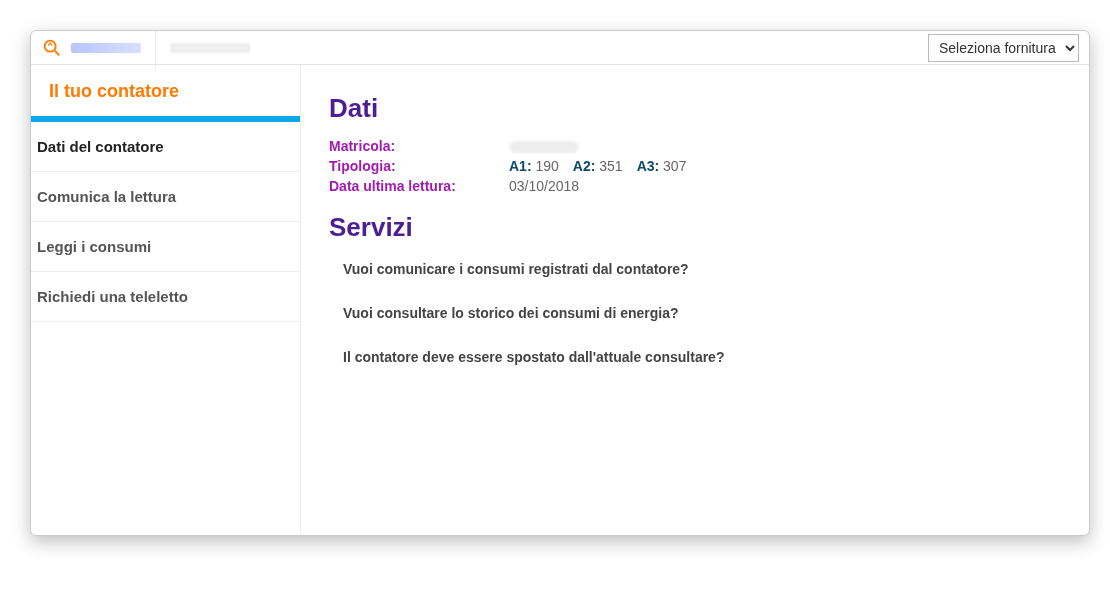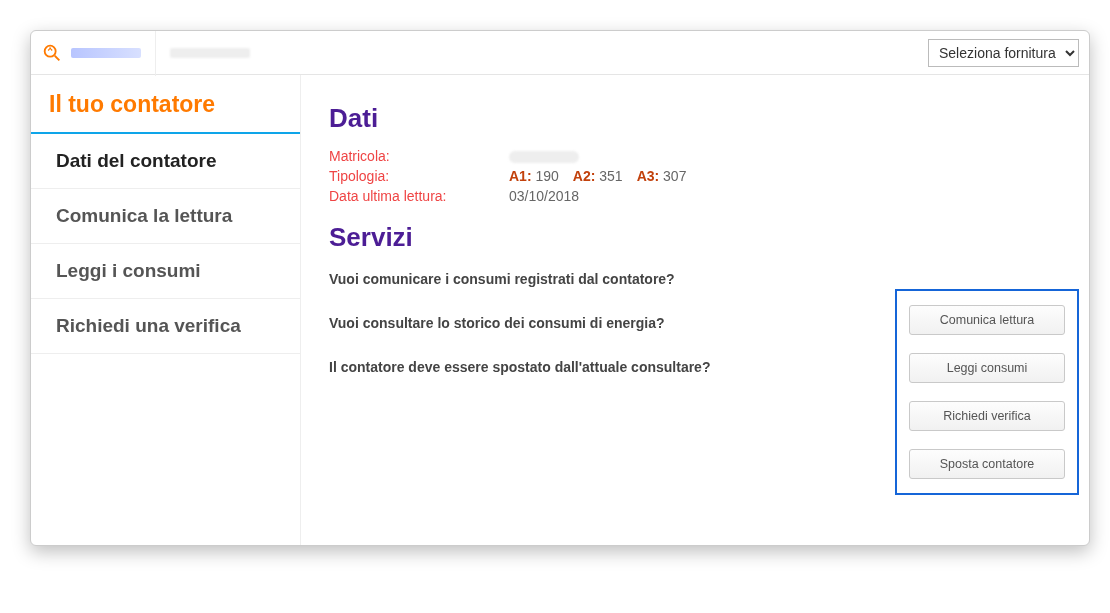--- a/index.html
+++ b/index.html
@@ -12,21 +12,21 @@
     width: 1060px;
     border: 1px solid #ccc;
     border-radius: 6px;
     box-shadow: 0 6px 18px rgba(0,0,0,0.25);
     background: #fff;
     overflow: hidden;
   }
   .topbar {
     display: flex;
     align-items: center;
-    height: 44px;
+    height: 34px;
     border-bottom: 1px solid #e5e5e5;
     padding: 0 10px;
   }
   .logo-icon {
     width: 22px; height: 22px;
     margin-right: 8px;
     color: #ff7a00;
   }
   .logo-text-ph {
     width: 70px; height: 10px;
@@ -57,28 +57,28 @@
   .body {
     display: flex;
     min-height: 470px;
   }
   .sidebar {
     width: 270px;
     border-right: 1px solid #eee;
   }
   .sidebar-title {
     padding: 16px 18px 14px;
-    font-size: 23px;
+    font-size: 18px;
     font-weight: 700;
     color: #ff7a00;
-    border-bottom: 2px solid #0ea5e9;
+    border-bottom: 6px solid #0ea5e9;
   }
   .sidebar-item {
-    padding: 16px 25px;
-    font-size: 19px;
+    padding: 16px 6px;
+    font-size: 15px;
     font-weight: 700;
     color: #555;
     border-bottom: 1px solid #eee;
     cursor: pointer;
   }
   .sidebar-item.active { color: #222; }
   .main {
     flex: 1;
     padding: 24px 28px 24px 28px;
     position: relative;
@@ -90,37 +90,37 @@
     margin: 4px 0 14px;
   }
   .data-grid {
     display: grid;
     grid-template-columns: 180px 1fr;
     row-gap: 4px;
     font-size: 14px;
     color: #555;
     margin-bottom: 18px;
   }
-  .data-label { font-weight: 400; color: #ef4444; }
+  .data-label { font-weight: 700; color: #a21caf; }
   .data-value { color: #666; }
   .matricola-ph {
     display:inline-block;
     width: 70px; height: 12px;
     background: #eee;
     border-radius: 6px;
     vertical-align: middle;
     filter: blur(1px);
   }
   .trioraria { display: flex; gap: 14px; }
-  .trioraria b { color:#c2410c; }
+  .trioraria b { color:#0c4a6e; }
   .service-row {
     font-size: 14px;
     font-weight: 700;
     color: #444;
-    margin: 18px 0 28px;
+    margin: 18px 14px 28px;
   }
   .actions-box {
     position: absolute;
     right: 10px;
     top: 214px;
     width: 184px;
     border: 2px solid #1565d8;
     padding: 14px 12px;
     display: flex;
     flex-direction: column;
@@ -165,21 +165,21 @@
       <div class="sidebar-item active">
         <span>Dati del contatore</span>
       </div>
       <div class="sidebar-item">
         <span>Comunica la lettura</span>
       </div>
       <div class="sidebar-item">
         <span>Leggi i consumi</span>
       </div>
       <div class="sidebar-item">
-        <span>Richiedi una verifica</span>
+        <span>Richiedi una teleletto</span>
       </div>
     </div>
 
     <div class="main">
 
       <h2 class="section">Dati</h2>
 
       <div class="data-grid">
         <div class="data-label">Matricola:</div>
         <div class="data-value"><span class="matricola-ph"></span></div>
@@ -195,23 +195,17 @@
         <div class="data-label">Data ultima lettura:</div>
         <div class="data-value">03/10/2018</div>
       </div>
 
       <h2 class="section">Servizi</h2>
 
       <div class="service-row">Vuoi comunicare i consumi registrati dal contatore?</div>
       <div class="service-row">Vuoi consultare lo storico dei consumi di energia?</div>
       <div class="service-row">Il contatore deve essere spostato dall'attuale consultare?</div>
 
-      <div class="actions-box">
-        <button class="action-btn">Comunica lettura</button>
-        <button class="action-btn">Leggi consumi</button>
-        <button class="action-btn">Richiedi verifica</button>
-        <button class="action-btn">Sposta contatore</button>
-      </div>
 
     </div>
 
   </div>
 </div>
 
 </body></html>

